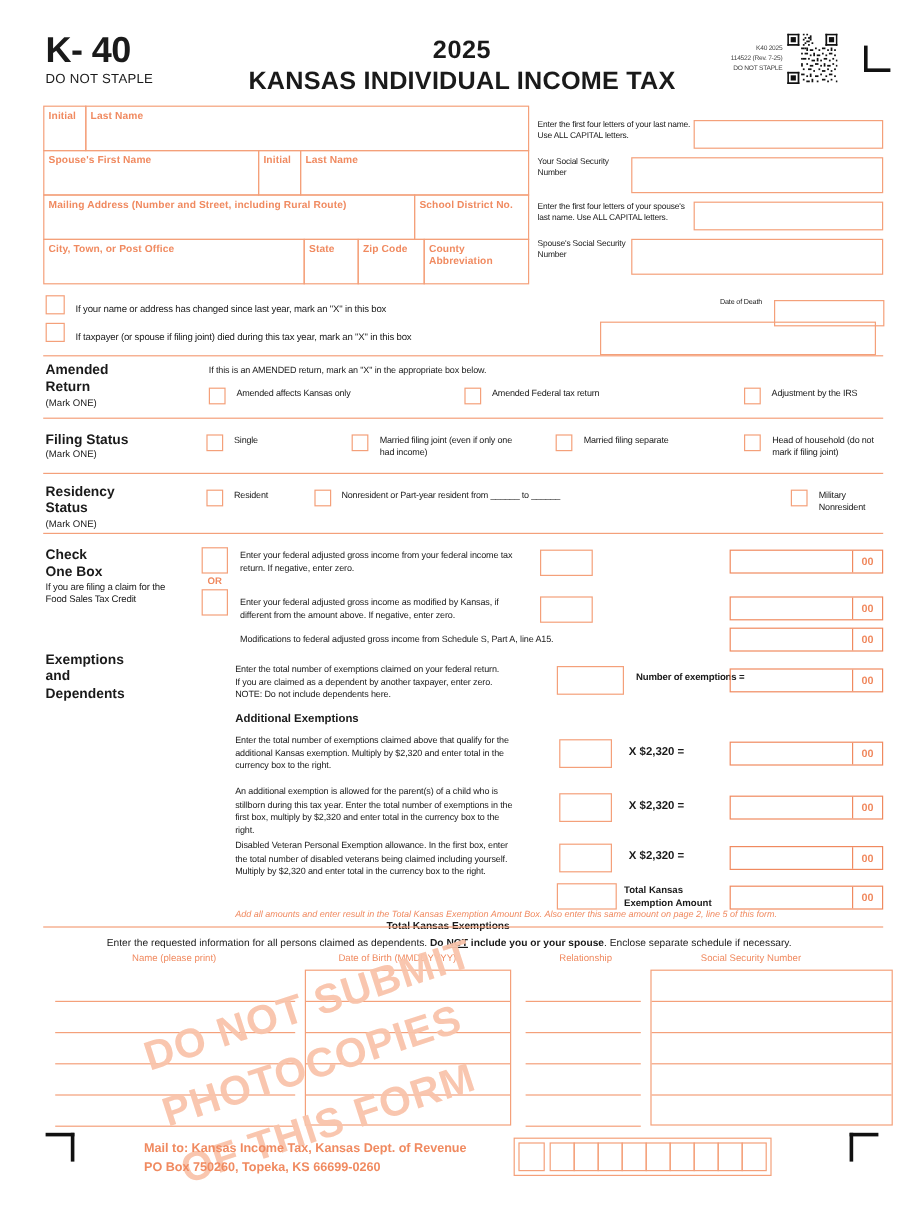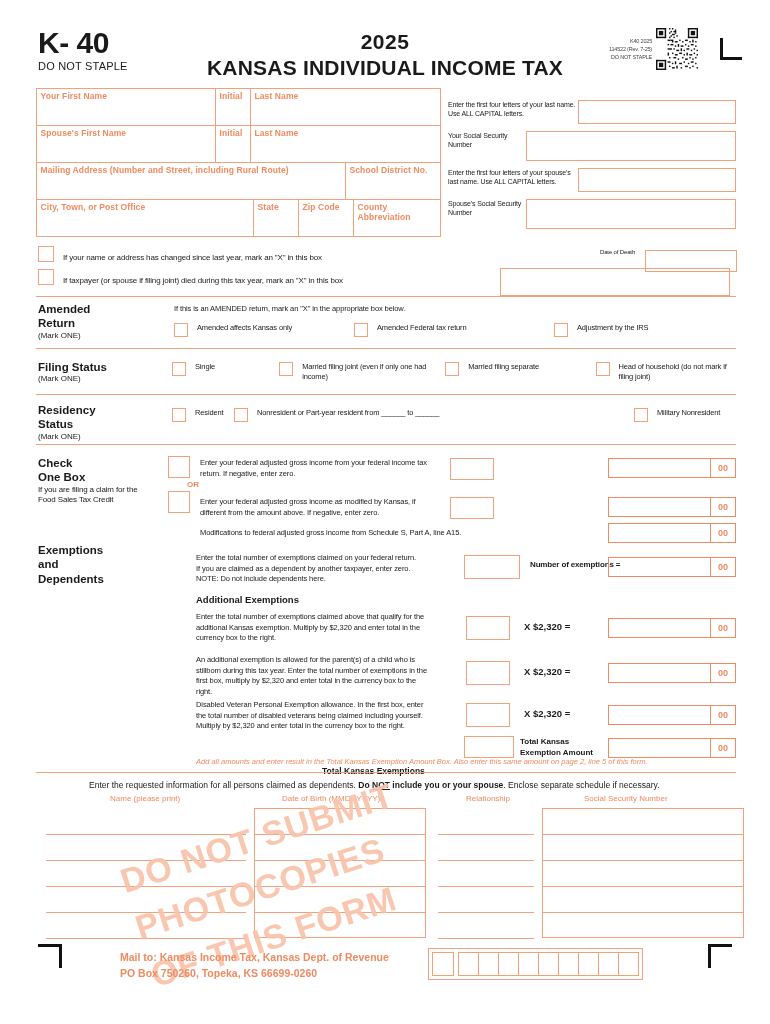--- a/index.html
+++ b/index.html
@@ -62,21 +62,21 @@
   .deathbox { position:absolute; left:500px; top:268px; width:230px; height:28px; border:1px solid #f4a07a; }
 
   
   .hrule { position:absolute; left:36px; width:700px; height:1px; background:#f4a07a; }
 
   
   .seclbl { position:absolute; left:38px; font-size:11.5px; font-weight:bold; line-height:1.25; }
   .seclbl .sub { font-size:8px; font-weight:normal; }
 
   
-  .optrow { position:absolute; display:flex; align-items:center; font-size:7.5px; }
+  .optrow { position:absolute; display:flex; align-items:center; font-size:7.5px;gap:33px; }
   .opt { display:flex; align-items:flex-start; }
   .opttxt { filter:blur(0.35px); line-height:1.35; letter-spacing:-0.15px; }
 
   
   .curbox { display:flex; border:1px solid #f08a60; height:20px; width:128px; }
   .curbox .amt { flex:1; border-right:1px solid #f08a60; }
   .curbox .cents { width:24px; font-size:9px; font-weight:bold; color:#f08a60;
                    display:flex; align-items:center; justify-content:center; }
 
   .smallbox { width:44px; height:22px; border:1px solid #f4a07a; }
@@ -221,23 +221,20 @@
           <rect x="8" y="14" width="1" height="1"></rect>
             <rect x="10" y="8" width="1" height="1"></rect>
         </g>
       </svg>
     </div>
     <div class="corner-tr"></div>
   </div>
 
   <div class="idblock">
     <div class="row4">
-      <div class="cell c-first">
-        <div class="fieldlbl">Your First Name</div>
-      </div>
       <div class="cell c-init">
         <div class="fieldlbl">Initial</div>
       </div>
       <div class="cell c-last">
         <div class="fieldlbl">Last Name</div>
       </div>
     </div>
     <div class="row4">
       <div class="cell c-first">
         <div class="fieldlbl">Spouse's First Name</div>
@@ -381,21 +378,21 @@
   <div class="hrule" style="top:444px;"></div>
 
   <div class="seclbl" style="top:456px;">
     <div>Check</div>
     <div>One Box</div>
     <div class="sub blurtext" style="width:118px;line-height:1.3;">If you are filing a claim for the Food Sales Tax Credit</div>
   </div>
 
   <div style="position:absolute;left:168px;top:456px;">
     <div style="width:22px;height:22px;border:1px solid #f4a07a;"></div>
-    <div style="font-size:8px;font-weight:bold;color:#f08a60;text-align:center;width:22px;margin:2px 14px;">OR</div>
+    <div style="font-size:8px;font-weight:bold;color:#f08a60;text-align:center;width:22px;margin:2px 0;">OR</div>
     <div style="width:22px;height:22px;border:1px solid #f4a07a;"></div>
   </div>
 
   <div style="position:absolute;left:200px;top:458px;width:240px;" class="bodytxt blurtext">Enter your federal adjusted gross income from your federal income tax return. If negative, enter zero.</div>
   <div class="smallbox" style="position:absolute;left:450px;top:458px;"></div>
   <div class="curbox" style="position:absolute;left:608px;top:458px;">
     <div class="amt"></div>
     <div class="cents">00</div>
   </div>
 

